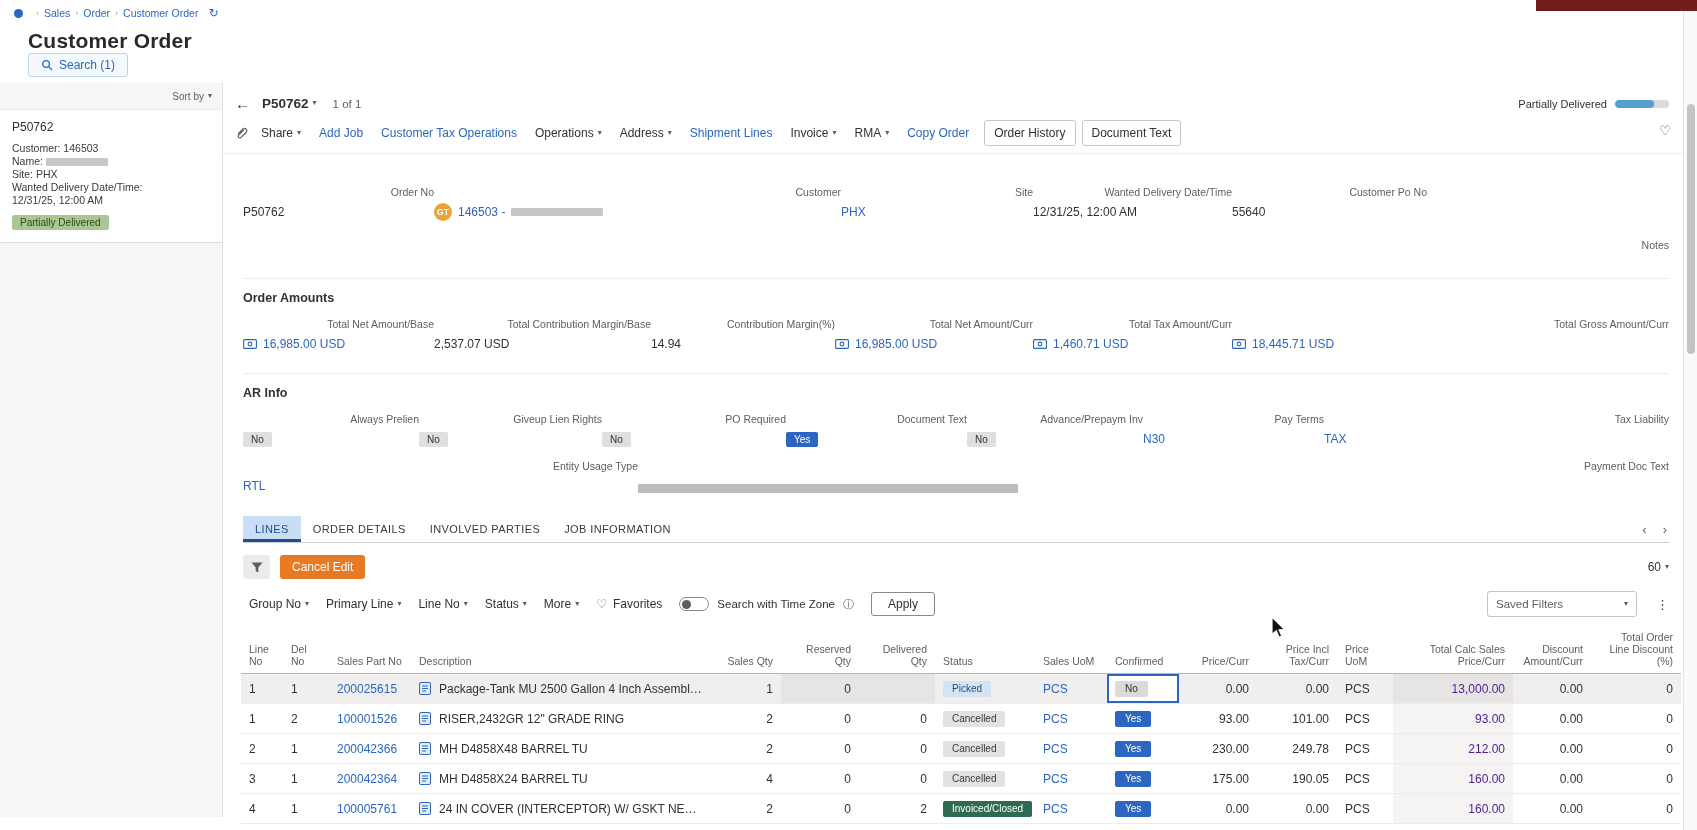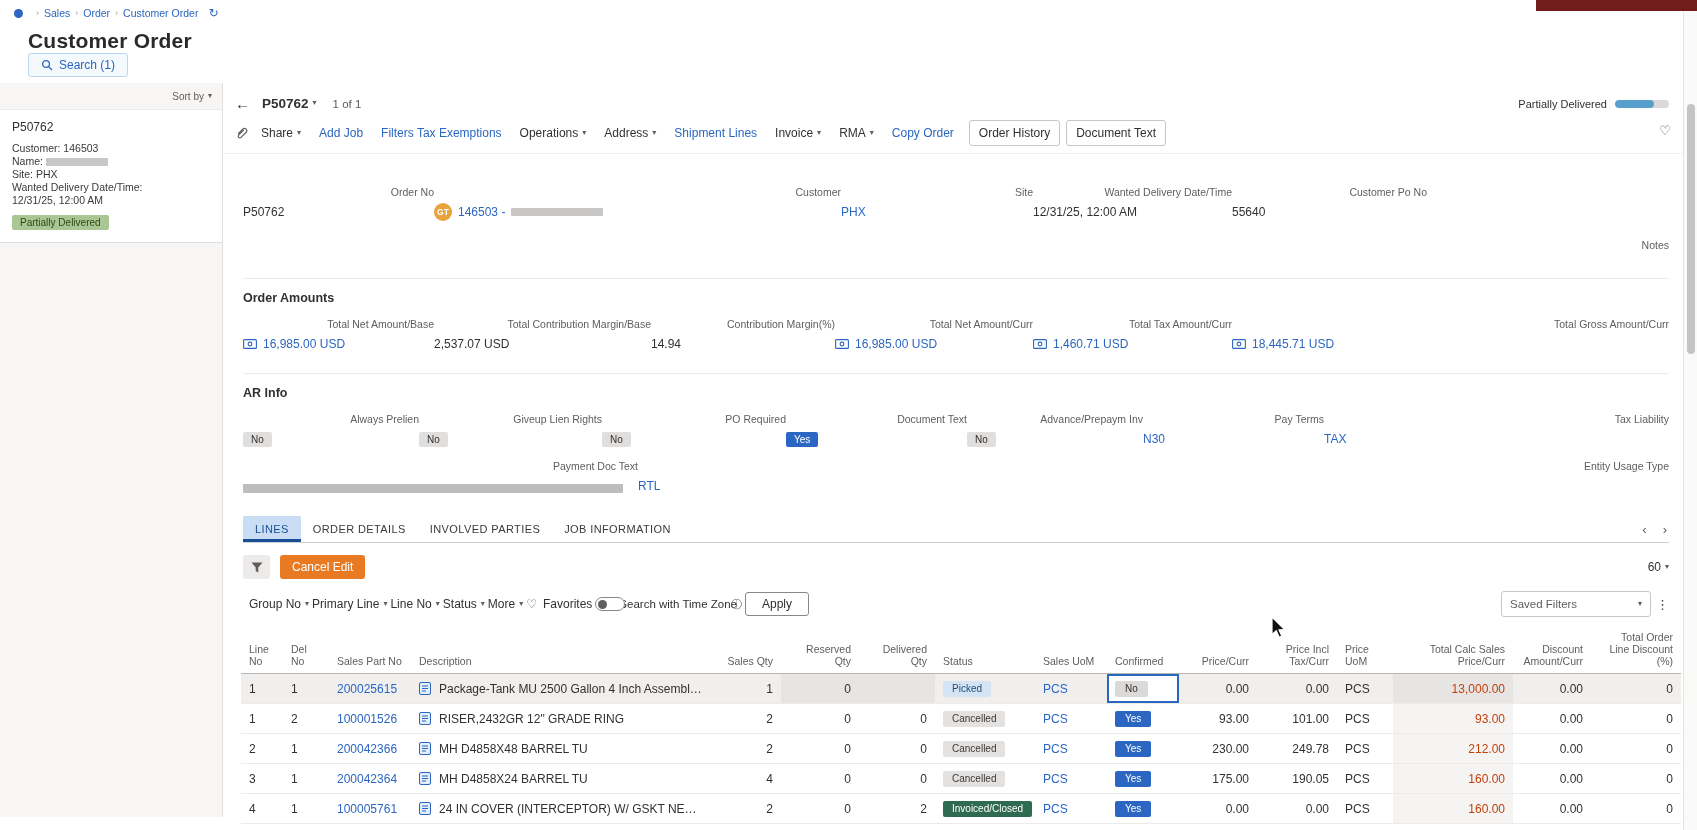--- a/index.html
+++ b/index.html
@@ -78,40 +78,40 @@
   .tab{font-size:11px;letter-spacing:.4px;padding:7px 12px;color:#3B3A39;cursor:pointer;white-space:nowrap;}
   .tab.active{background:#C9DEF5;color:#1A4F96;font-weight:400;border-bottom:3px solid #1A4F96;padding-bottom:4px;}
   .tab-chevrons{margin-left:auto;color:#605E5C;font-size:13px;display:flex;gap:16px;padding:0 2px 5px;}
   .tab-chevrons span{cursor:pointer;}
 
   .lines-toolbar{display:flex;align-items:center;gap:10px;padding:12px 14px 10px 20px;justify-content:center;}
   .filter-btn{width:27px;height:24px;background:#EDEBE9;border-radius:3px;display:inline-flex;align-items:center;justify-content:center;}
   .cancel-edit{background:#E87A24;color:#fff;font-size:12px;padding:5px 12px;border-radius:3px;}
   .page-size{margin-left:auto;font-size:12px;color:#323130;display:inline-flex;align-items:center;cursor:pointer;}
 
-  .filter-row{display:flex;align-items:center;gap:3px;padding:2px 14px 12px 26px;font-size:12px;}
+  .filter-row{display:flex;align-items:center;gap:17px;padding:2px 14px 12px 26px;font-size:12px;}
   .fdrop{display:inline-flex;align-items:center;cursor:pointer;white-space:nowrap;}
   .fav{display:inline-flex;align-items:center;gap:6px;cursor:pointer;}
   .heart-sm{color:#605E5C;font-size:12px;}
   .toggle{width:30px;height:14px;border:1px solid #8A8886;border-radius:8px;position:relative;background:#fff;cursor:pointer;flex:none;}
   .toggle .knob{position:absolute;left:2px;top:1.5px;width:9px;height:9px;border-radius:50%;background:#605E5C;}
   .tz-label{font-size:11.5px;margin-left:-9px;}
   .info{color:#605E5C;font-size:11px;margin-left:-9px;}
   .apply-btn{border:1px solid #8A8886;border-radius:3px;padding:4px 16px;font-size:12px;background:#fff;}
   .saved-filters{margin-left:auto;width:150px;height:26px;border:1px solid #C8C6C4;border-radius:3px;display:flex;
     align-items:center;justify-content:space-between;padding:0 8px;font-size:11.5px;color:#605E5C;cursor:pointer;flex:none;}
   .kebab{color:#3B3A39;font-size:13px;margin-left:2px;cursor:pointer;}
 
   
   .lines-table{border-collapse:collapse;table-layout:fixed;margin-left:18px;width:1440px;font-size:12px;}
   .lines-table th{font-size:10.5px;font-weight:400;color:#605E5C;text-align:left;vertical-align:bottom;
     padding:2px 8px 6px;border-bottom:1px solid #B8B6B4;line-height:12px;}
   .lines-table th.r,.lines-table td.r{text-align:right;}
   .lines-table td{height:30px;padding:0 8px;border-bottom:1px solid #EDEBE9;white-space:nowrap;overflow:hidden;text-overflow:ellipsis;}
-  td.gray-col{background:#F5F4F2;color:#c2410c;margin-top:20px;}
+  td.gray-col{background:#F5F4F2;color:#4c1d95;margin-top:20px;}
   tr.sel td{background:#F0EFED;}
   tr.sel td.dim{background:#E7E5E3;}
   tr.sel td.gray-col{background:#E7E5E3;}
   .cell-link{color:#2B66C2;}
   .desc-icon{vertical-align:-2px;margin-right:8px;}
   .tbadge{display:inline-block;font-size:10px;padding:2.5px 9px;border-radius:2px;}
   .b-picked{background:#D4E4F5;color:#1F4E79;}
   .b-cancelled{background:#E4E2E0;color:#3B3A39;}
   .b-invoiced{background:#2F6B52;color:#fff;}
   .conf-badge{display:inline-block;font-size:10px;padding:2.5px 10px;border-radius:2px;}
@@ -203,21 +203,21 @@
             </svg>
         </span>
         <button class="tb">
             <span>Share</span>
             <span class="caret">▾</span>
           </button>
         <button class="tb link">
             <span>Add Job</span>
           </button>
         <button class="tb link">
-            <span>Filters Tax Exemptions</span>
+            <span>Customer Tax Operations</span>
           </button>
         <button class="tb">
             <span>Operations</span>
             <span class="caret">▾</span>
           </button>
         <button class="tb">
             <span>Address</span>
             <span class="caret">▾</span>
           </button>
         <button class="tb link">
@@ -379,28 +379,28 @@
           </div>
           <div class="field">
             <div class="flabel">Tax Liability</div>
             <div class="fvalue">
                 <a class="flink">TAX</a>
               </div>
           </div>
         </div>
         <div class="ar-grid2">
           <div class="field">
+            <div class="flabel">Entity Usage Type</div>
+            <div class="fvalue">
+                <a class="flink">RTL</a>
+              </div>
+          </div>
+          <div class="field">
             <div class="flabel">Payment Doc Text</div>
             <div class="redact w380"></div>
-          </div>
-          <div class="field">
-            <div class="flabel">Entity Usage Type</div>
-            <div class="fvalue">
-                <a class="flink">RTL</a>
-              </div>
           </div>
         </div>
       </div>
 
       <div class="tabs">
         <span class="tab active">LINES</span>
         <span class="tab">ORDER DETAILS</span>
         <span class="tab">INVOLVED PARTIES</span>
         <span class="tab">JOB INFORMATION</span>
         <span class="tab-chevrons">

